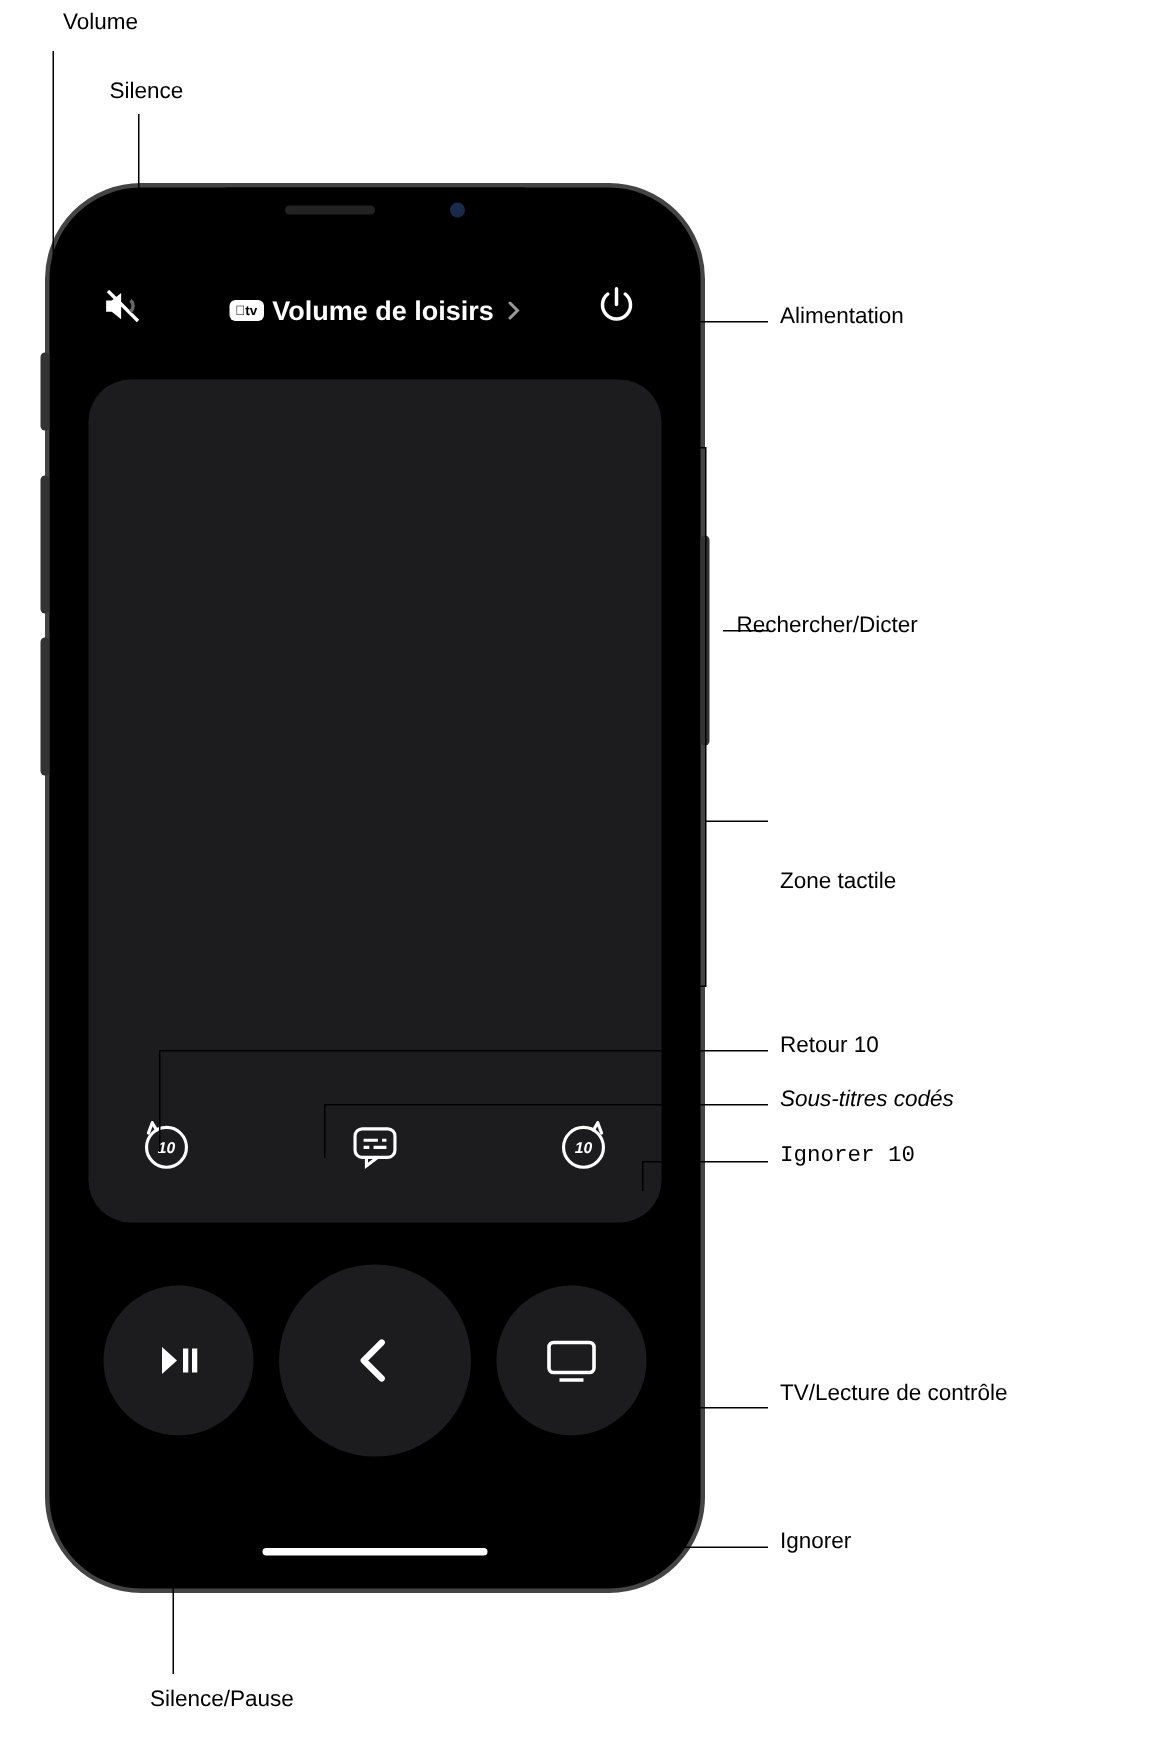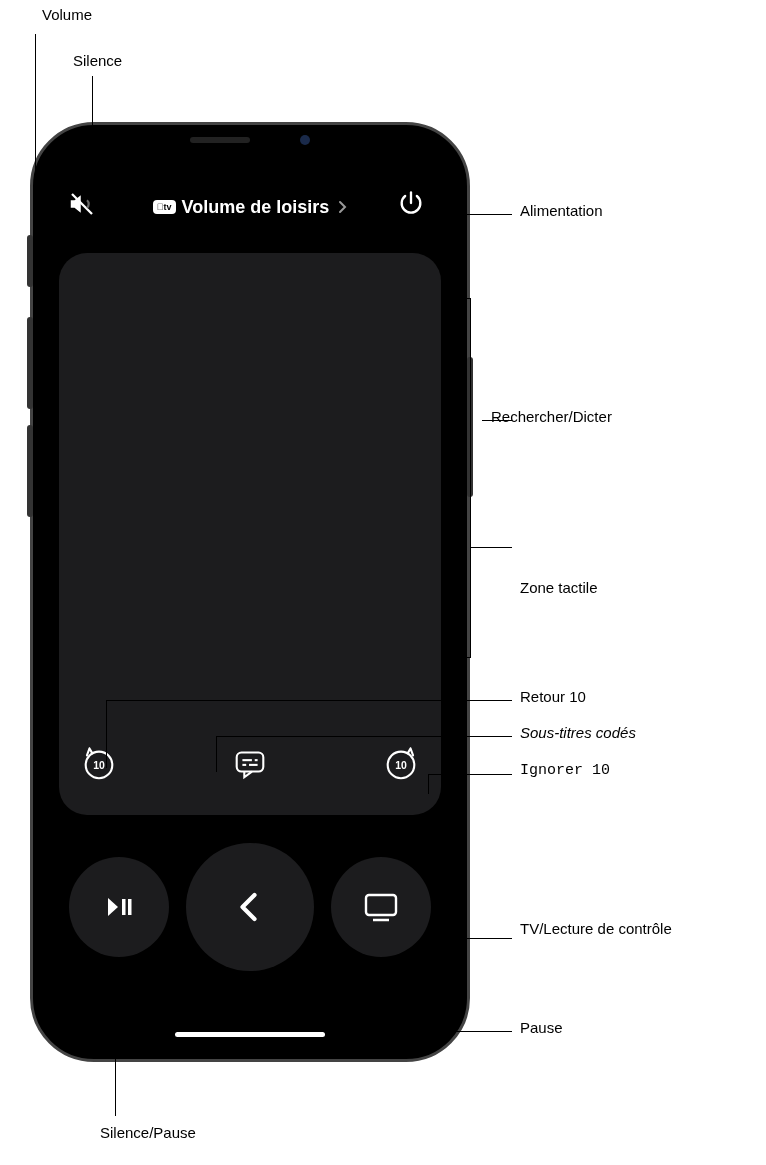--- a/index.html
+++ b/index.html
@@ -80,21 +80,22 @@
     flex: 0 0 562px;
     position: relative;
     display: flex;
     flex-direction: column;
     justify-content: flex-end;
     padding-bottom: 26px;
   }
   .touch-row {
     display: flex;
     justify-content: space-between;
-    padding: 0 14px;
+    padding: 0 26px;
+    font-style: italic;
   }
   .touch-row .ibtn {
     width: 52px; height: 52px;
     display: flex; align-items: center; justify-content: center;
     color: #fff;
   }
 
   .bottom-row {
     display: flex;
     align-items: center;
@@ -237,21 +238,21 @@
 
 <div class="callout" style="left:42px; top:6px;">Volume</div>
 <div class="callout" style="left:73px; top:52px;">Silence</div>
 <div class="callout" style="left:520px; top:202px;">Alimentation</div>
 <div class="callout" style="left:491px; top:408px;">Rechercher/Dicter</div>
 <div class="callout" style="left:520px; top:535px;margin-top:44px;">Zone tactile</div>
 <div class="callout" style="left:520px; top:688px;">Retour 10</div>
 <div class="callout" style="left:520px; top:724px;font-style:italic;">Sous-titres codés</div>
 <div class="callout" style="left:520px; top:762px;font-family:Liberation Mono, monospace;">Ignorer 10</div>
 <div class="callout" style="left:520px; top:920px; white-space:normal; width:160px; line-height:1.25;">TV/Lecture de contrôle</div>
-<div class="callout" style="left:520px; top:1019px;">Pause</div>
+<div class="callout" style="left:520px; top:1019px;">Ignorer</div>
 <div class="callout" style="left:100px; top:1124px;">Silence/Pause</div>
 
 <div class="line v" style="left:35px; top:34px; height:386px;"></div>
 
 <div class="line v" style="left:92px; top:76px; height:128px;"></div>
 
 <div class="line h" style="left:432px; top:214px; width:80px;"></div>
 
 <div class="line h" style="left:482px; top:420px; width:30px;"></div>
 

